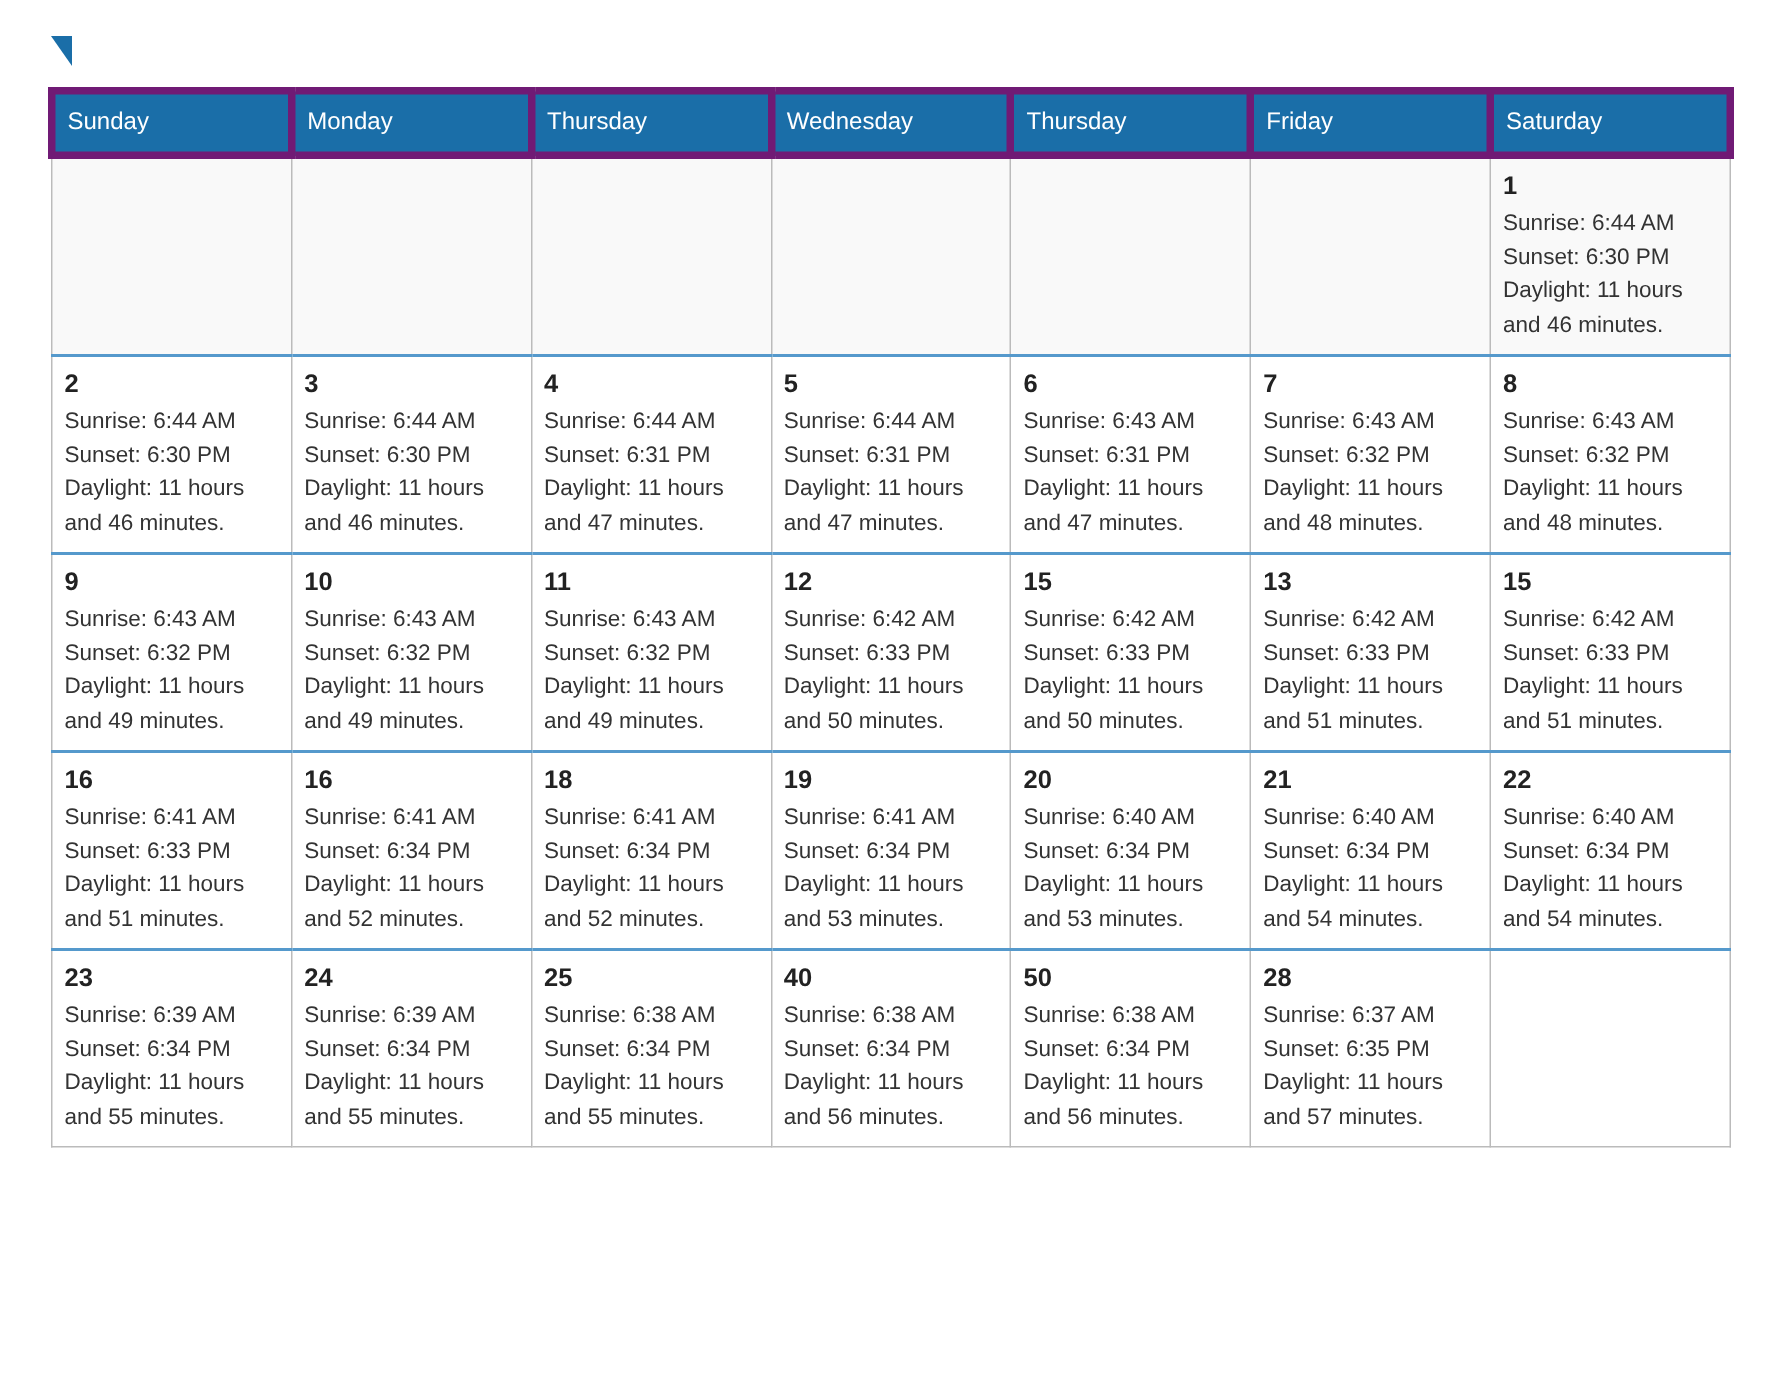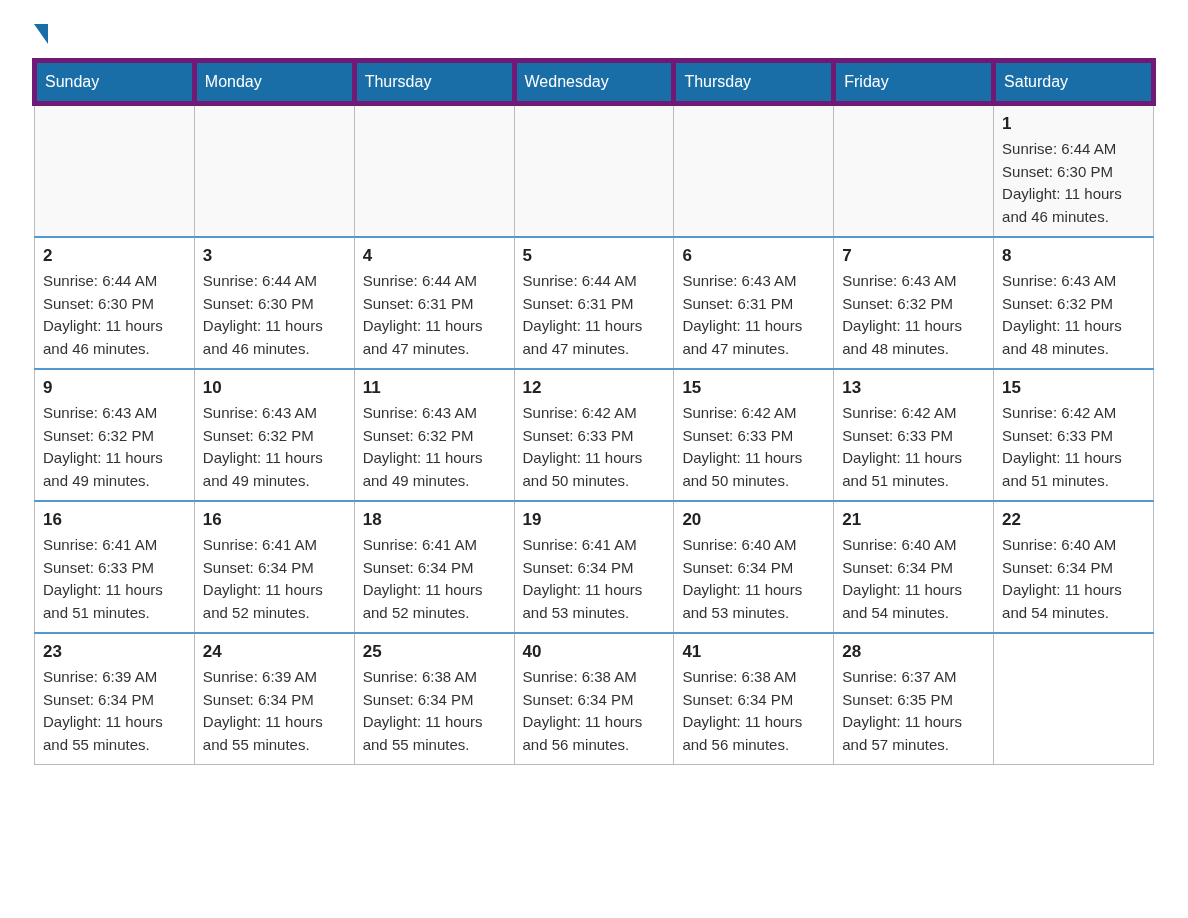--- a/index.html
+++ b/index.html
@@ -242,21 +242,21 @@
         </td>
         <td>
           <div class="day-num">25</div>
           <div class="day-info">Sunrise: 6:38 AM<br>Sunset: 6:34 PM<br>Daylight: 11 hours<br>and 55 minutes.</div>
         </td>
         <td>
           <div class="day-num">40</div>
           <div class="day-info">Sunrise: 6:38 AM<br>Sunset: 6:34 PM<br>Daylight: 11 hours<br>and 56 minutes.</div>
         </td>
         <td>
-          <div class="day-num">41</div>
+          <div class="day-num">50</div>
           <div class="day-info">Sunrise: 6:38 AM<br>Sunset: 6:34 PM<br>Daylight: 11 hours<br>and 56 minutes.</div>
         </td>
         <td>
           <div class="day-num">28</div>
           <div class="day-info">Sunrise: 6:37 AM<br>Sunset: 6:35 PM<br>Daylight: 11 hours<br>and 57 minutes.</div>
         </td>
         <td class="empty"></td>
       </tr>
     </tbody>
 </table>

